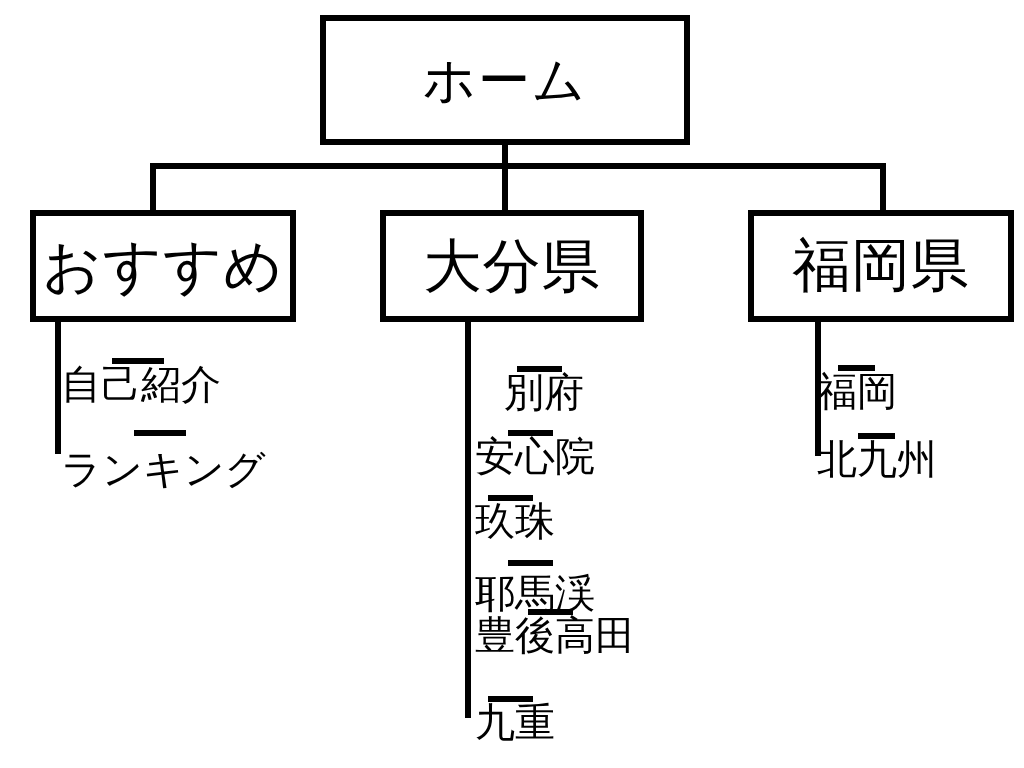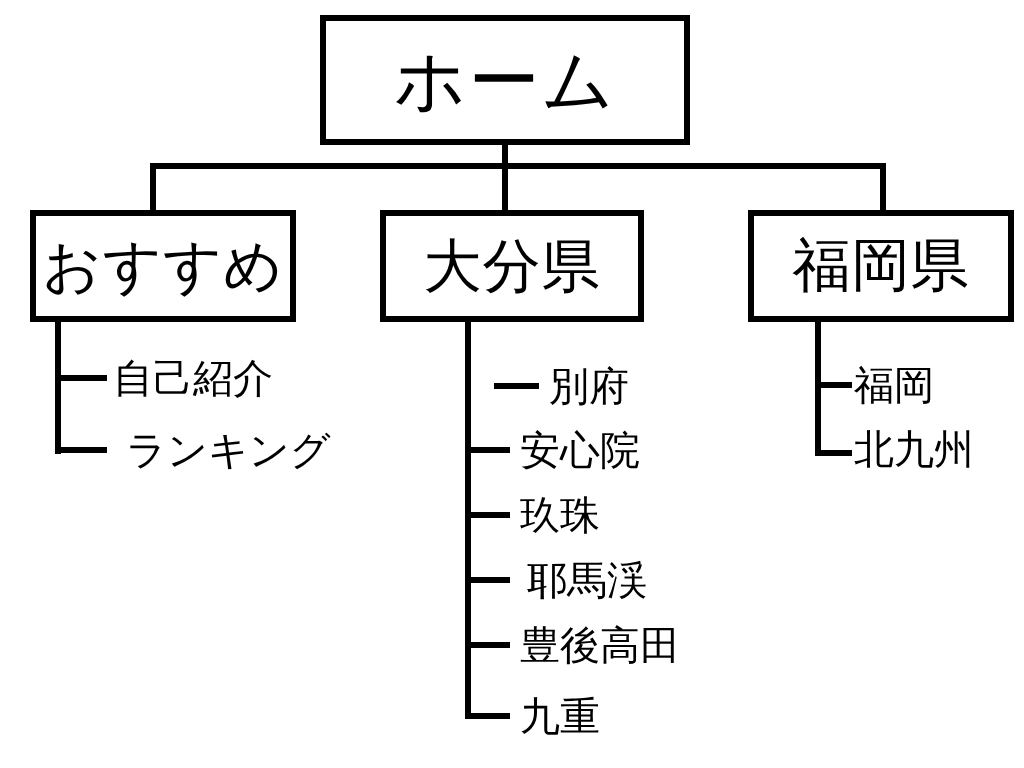--- a/index.html
+++ b/index.html
@@ -37,21 +37,21 @@
     color: #000000;
     font-weight: 400;
   }
 
   #box-home {
     left: 320px;
     top: 15px;
     width: 370px;
     height: 130px;
   }
-  #box-home .node-label { font-size: 71px; letter-spacing: 2px; }
+  #box-home .node-label { font-size: 52px; letter-spacing: 2px; }
 
   #box-osusume {
     left: 30px;
     top: 210px;
     width: 266px;
     height: 112px;
   }
   #box-oita {
     left: 380px;
     top: 210px;
@@ -94,20 +94,21 @@
   #stem-osusume { left: 55px;  top: 320px; height: 134px; }
   #stem-oita    { left: 465px; top: 320px; height: 398px; }
   #stem-fukuoka { left: 815px; top: 320px; height: 136px; }
 
   
   .leaf-row {
     position: absolute;
     display: flex;
     align-items: center;
     z-index: 2;
+    flex-direction: column;
   }
   .leaf-tick {
     display: block;
     background: #000000;
     height: 6px;
     flex: 0 0 auto;
   }
   .leaf-label {
     white-space: nowrap;
     line-height: 1;
@@ -177,31 +178,31 @@
     <span class="leaf-label">安心院</span>
   </div>
   <div class="leaf-row leaf-oita" style="top: 495px;">
     <span class="leaf-tick"></span>
     <span class="leaf-label">玖珠</span>
   </div>
   <div class="leaf-row leaf-oita" style="top: 560px; gap: 7px;">
     <span class="leaf-tick"></span>
     <span class="leaf-label">耶馬渓</span>
   </div>
-  <div class="leaf-row leaf-oita" style="top: 625px;">
+  <div class="leaf-row leaf-oita" style="top: 609px;">
     <span class="leaf-tick"></span>
     <span class="leaf-label">豊後高田</span>
   </div>
   <div class="leaf-row leaf-oita" style="top: 696px;">
     <span class="leaf-tick"></span>
     <span class="leaf-label">九重</span>
   </div>
 
   <div class="leaf-row leaf-fukuoka" style="top: 365px;">
     <span class="leaf-tick"></span>
     <span class="leaf-label">福岡</span>
   </div>
-  <div class="leaf-row leaf-fukuoka" style="top: 433px; font-family: Liberation Mono, monospace;">
+  <div class="leaf-row leaf-fukuoka" style="top: 433px;">
     <span class="leaf-tick"></span>
     <span class="leaf-label">北九州</span>
   </div>
 
 </div>
 
 </body></html>

